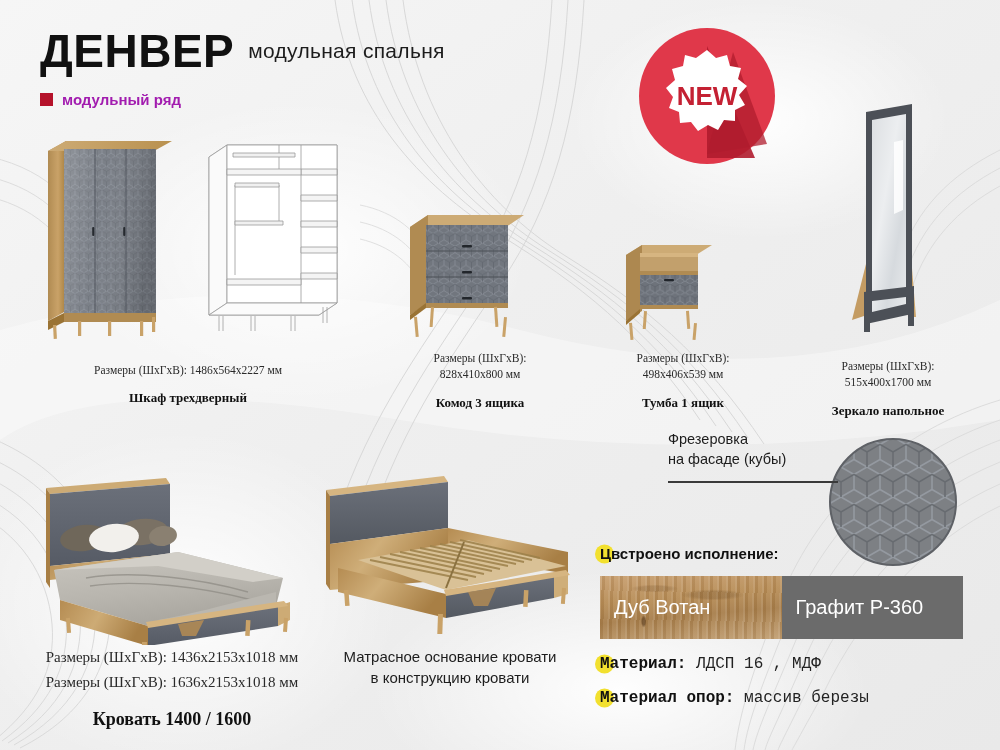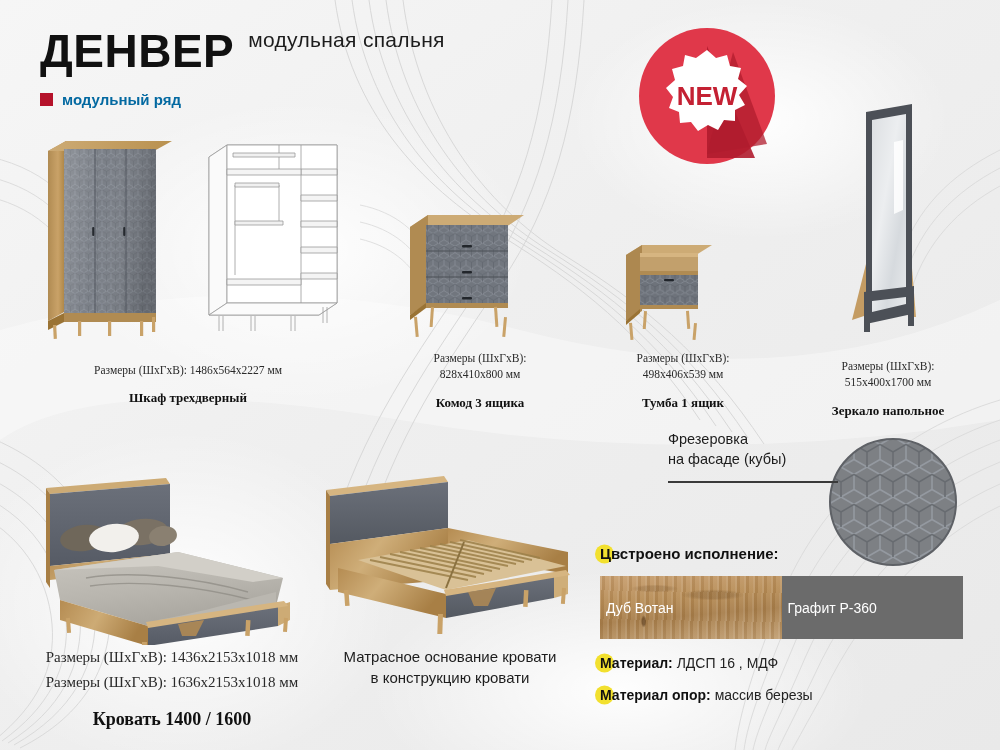--- a/index.html
+++ b/index.html
@@ -10,29 +10,29 @@
     position: relative;
     overflow: hidden;
   }
 
   
   #bg-layer { position: absolute; inset: 0; z-index: 0; }
   #bg-layer svg { position: absolute; inset: 0; width: 1000px; height: 750px; }
 
   
   .header { position: absolute; left: 40px; top: 28px; z-index: 5; }
-  .title-row { display: flex; align-items: flex-start; gap: 14px; }
+  .title-row { display: flex; align-items: center; gap: 14px; }
   .brand-title {
     font-size: 46px; font-weight: bold; letter-spacing: 0.5px;
     color: #111; line-height: 1;
   }
   .brand-sub { font-size: 21px; color: #1c1c1c; letter-spacing: 0.3px; }
   .tag-row { display: flex; align-items: center; gap: 9px; margin-top: 17px; }
   .tag-square { width: 13px; height: 13px; background: #b5122a; }
-  .tag-text { font-size: 15px; font-weight: bold; color: #0369a1; }
+  .tag-text { font-size: 15px; font-weight: bold; color: #a21caf; }
 
   
   .new-badge { position: absolute; left: 637px; top: 26px; width: 140px; height: 140px; z-index: 6; }
 
   
   .prod { position: absolute; z-index: 4; text-align: center; }
   .prod .dims { font-size: 11.5px; color: #2a2a2a; line-height: 1.42; font-family: "Liberation Serif", serif; }
   .prod .pname { font-size: 13px; font-weight: bold; color: #111; margin-top: 12px; font-family: "Liberation Serif", serif; }
 
   #prod-wardrobe { left: 18px; top: 362px; width: 340px; }
@@ -70,38 +70,38 @@
   #color-section { position: absolute; left: 600px; top: 545px; width: 365px; z-index: 5; }
   .hl-line { position: relative; display: inline-block; }
   .hl-dot {
     position: absolute; left: -5px; top: 50%; transform: translateY(-50%);
     width: 19px; height: 19px; border-radius: 50%; background: #f2e02f; z-index: -1;
   }
   .sec-title { font-size: 15px; font-weight: bold; color: #111; position: relative; }
 
   .swatches { display: flex; margin-top: 14px; width: 363px; height: 63px; }
   .sw { flex: 1; display: flex; align-items: center; position: relative; overflow: hidden; }
-  .sw-label { font-size: 14px; color: #fff; padding-left: 6px; position: relative; z-index: 2; }
+  .sw-label { font-size: 20px; color: #fff; padding-left: 6px; position: relative; z-index: 2; margin-left: 8px; }
   .sw-oak { background: #b48b55; }
   .sw-oak::before {
     content: ""; position: absolute; inset: 0;
     background:
       repeating-linear-gradient(92deg, rgba(255,255,255,0.13) 0 2px, rgba(120,80,35,0.15) 2px 5px, rgba(255,255,255,0.05) 5px 9px),
       linear-gradient(175deg, #c9a071 0%, #b88e58 35%, #a87f4c 60%, #c2a074 100%);
   }
   .sw-oak::after {
     content: ""; position: absolute; inset: 0;
     background:
       radial-gradient(ellipse 4px 9px at 24% 72%, rgba(80,50,20,0.55) 0 40%, transparent 70%),
       radial-gradient(ellipse 40px 7px at 62% 30%, rgba(90,58,25,0.22) 0 50%, transparent 80%),
       radial-gradient(ellipse 30px 5px at 30% 20%, rgba(90,58,25,0.18) 0 50%, transparent 80%);
   }
   .sw-graphite { background: #6b6b6b; }
 
-  .mat-line { margin-top: 16px; font-size: 14px; color: #1c1c1c; position: relative; }
+  .mat-line { margin-top: 16px; font-size: 16px; color: #1c1c1c; position: relative; font-family: Liberation Mono, monospace; }
   .mat-line .mat-key { font-weight: bold; color: #111; position: relative; }
   .mat-line .mat-val { color: #222; }
 
   .no-wrap { white-space: nowrap; text-align: center; }
 </style>
 </head>
 <body>
 
 <div id="bg-layer">
   <svg viewBox="0 0 1000 750" xmlns="http://www.w3.org/2000/svg">

